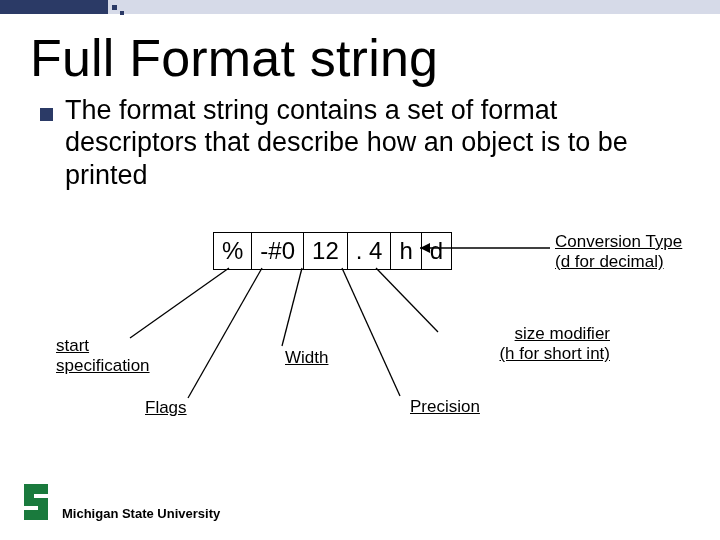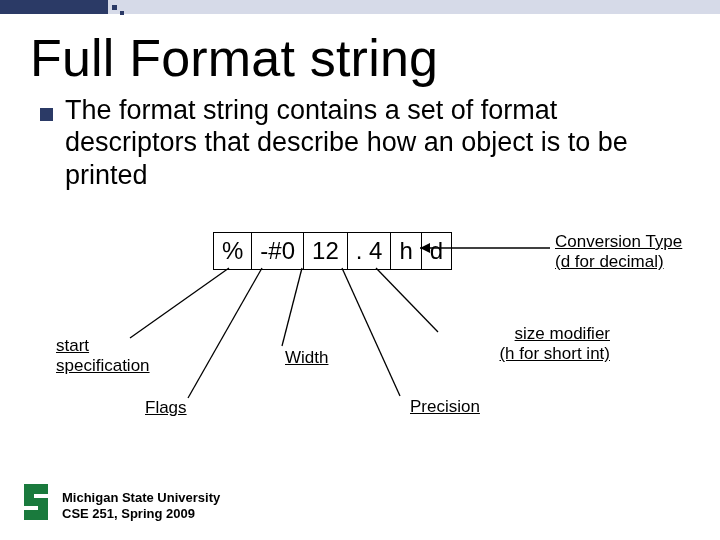--- a/index.html
+++ b/index.html
@@ -176,14 +176,13 @@
   <line class="arrowline" x1="550" y1="248" x2="420" y2="248"></line>
   <polygon points="420,248 430,243 430,253" fill="#000"></polygon>
 </svg>
 
 <svg class="logo" width="36" height="40" viewBox="0 0 36 40">
   <path d="M6 2 H30 V12 H16 V16 H30 V38 H6 V28 H20 V24 H6 Z" fill="#1a7a3d"></path>
 </svg>
 
 <div class="footer-text">
   <span>Michigan State University</span><br>
-  <span>CSE 251, Spring 2009</span>
 </div>
 
 </body></html>

